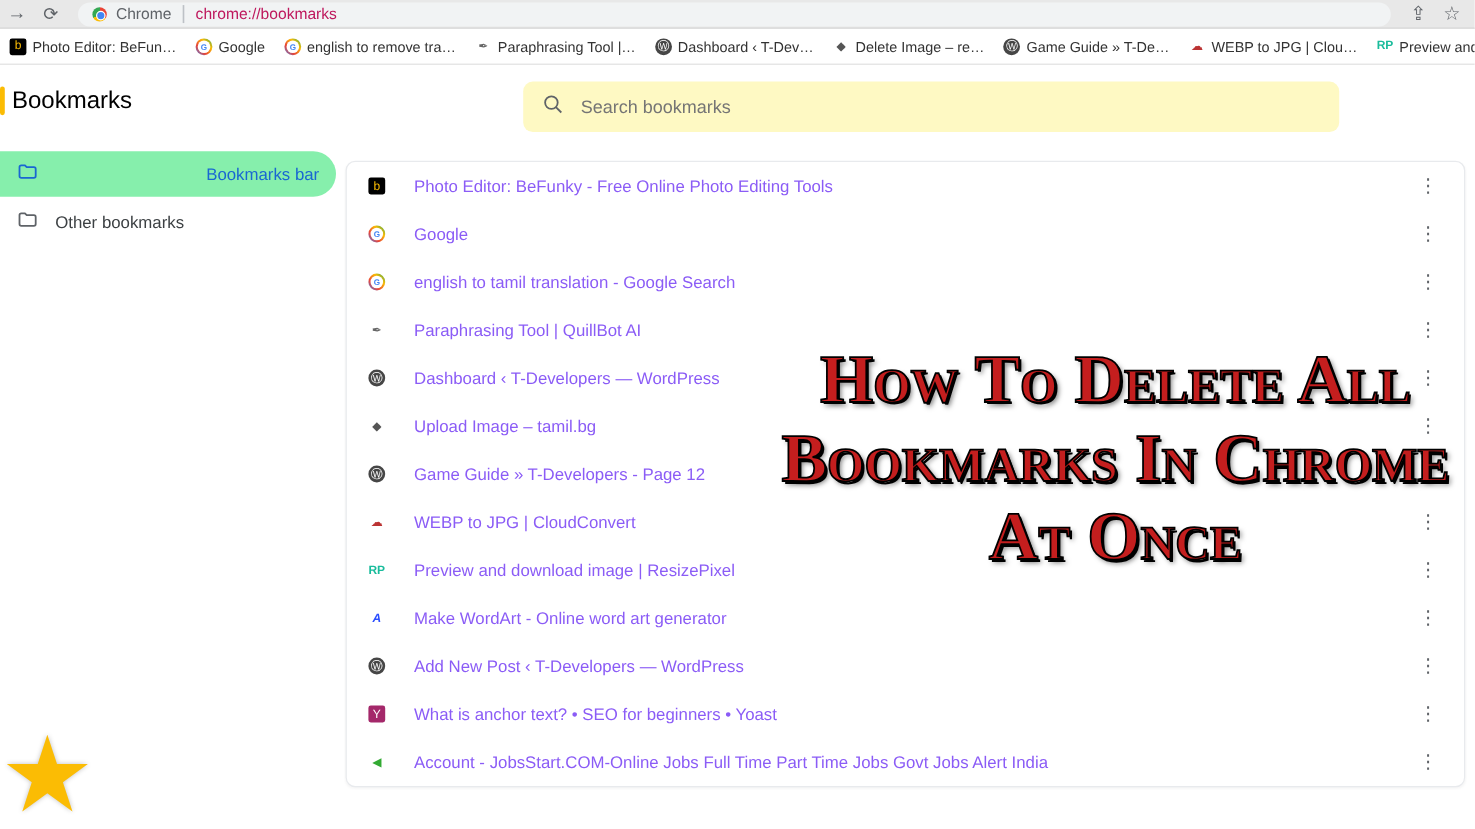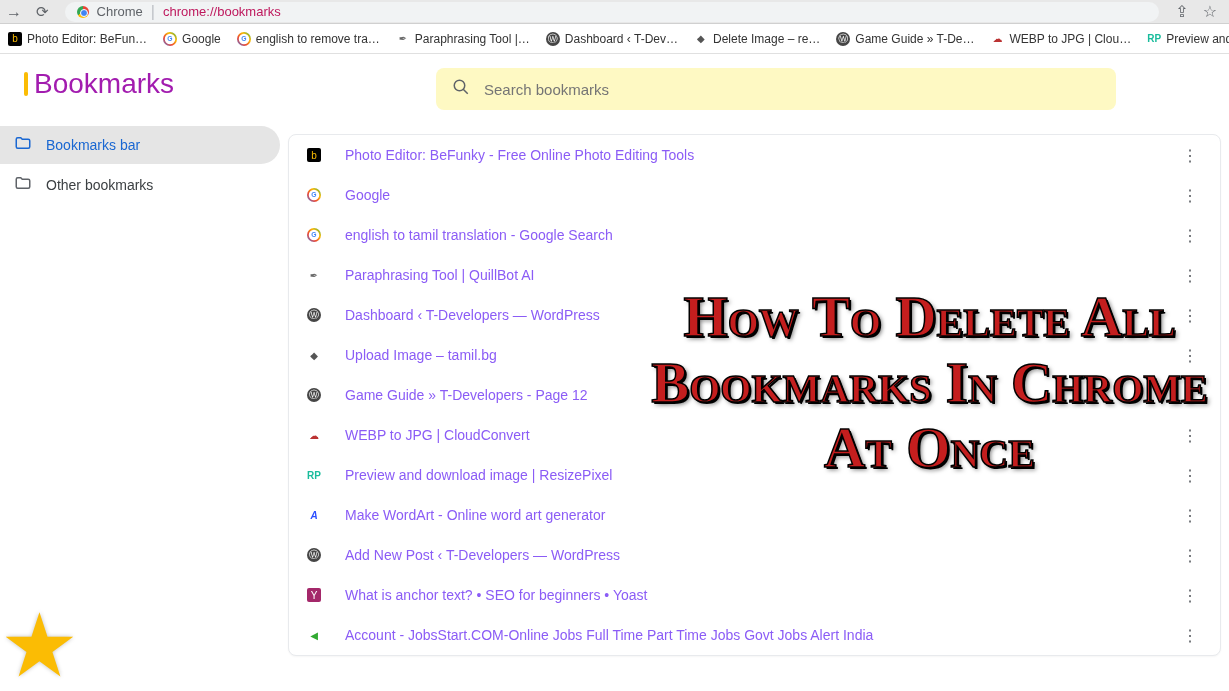--- a/index.html
+++ b/index.html
@@ -15,30 +15,30 @@
 .omni-sep { color: #bdc1c6; }
 .omni-path { color: #be185d; font-size: 13px; }
 .chrome-actions { display: flex; gap: 14px; color: #5f6368; font-size: 16px; padding-right: 6px; }
 
 .bookmarks-bar { height: 30px; background: #fff; border-bottom: 1px solid #e0e0e0; display: flex; align-items: center; padding: 0 2px; gap: 4px; font-size: 12px; color: #333; overflow: hidden; }
 .bb-item { display: flex; align-items: center; gap: 5px; padding: 4px 6px; border-radius: 4px; cursor: pointer; white-space: nowrap; }
 .fav { width: 14px; height: 14px; border-radius: 2px; display: inline-flex; align-items: center; justify-content: center; font-size: 10px; }
 
 .app-area { position: relative; height: calc(691px - 54px); display: flex; }
 .header-row { position: absolute; top: 0; left: 0; right: 0; height: 60px; display: flex; align-items: center; }
-.page-title { font-size: 28px; color: #a21caf; font-weight: 500; margin-left: 24px; display: flex; align-items: center; gap: 4px; }
+.page-title { font-size: 20px; color: #000000; font-weight: 500; display: flex; align-items: center; gap: 4px; }
 .title-accent { width: 4px; height: 24px; background: #fbbc04; border-radius: 2px; margin-right: 2px; }
 
 .search-wrap { position: absolute; left: 436px; top: 14px; width: 680px; height: 42px; background: #fef9c3; border-radius: 8px; display: flex; align-items: center; padding: 0 16px; gap: 14px; }
 .search-wrap input { border: none; background: transparent; outline: none; font-size: 15px; color: #202124; flex: 1; }
 .search-icon { color: #5f6368; font-size: 17px; }
 
 .sidebar { width: 280px; padding-top: 70px; }
 .side-item { display: flex; align-items: center; gap: 14px; height: 38px; padding: 0 14px; margin: 2px 0; font-size: 14px; color: #3c4043; cursor: pointer; border-radius: 0 20px 20px 0; }
-.side-item.active { background: #e5e5e5; color: #1967d2; }
+.side-item.active { background: #86efac; color: #1967d2; justify-content: space-between; }
 .side-item.active .folder-icon { color: #1967d2; }
 .folder-icon { color: #5f6368; font-size: 16px; }
 
 .main-list { flex: 1; padding-top: 80px; padding-left: 8px; padding-right: 8px; }
 .list-card { background: #fff; border: 1px solid #e8eaed; border-radius: 8px; box-shadow: 0 1px 2px rgba(0,0,0,0.04); }
 .bm-row { display: flex; align-items: center; height: 40px; padding: 0 18px; gap: 24px; cursor: pointer; }
 .bm-title { flex: 1; font-size: 14px; color: #8b5cf6; white-space: nowrap; overflow: hidden; text-overflow: ellipsis; }
 .row-menu { color: #5f6368; font-size: 16px; padding: 4px; cursor: pointer; }
 
 .overlay-title { position: absolute; top: 230px; left: 650px; right: 20px; text-align: center; font-family: Georgia, 'Times New Roman', serif; font-weight: 900; font-variant: small-caps; font-size: 57px; line-height: 1.15; color: #c41e1e; -webkit-text-stroke: 1.5px #000; text-shadow: 2px 2px 0 #000, 3px 3px 4px rgba(0,0,0,0.5); pointer-events: none; }

